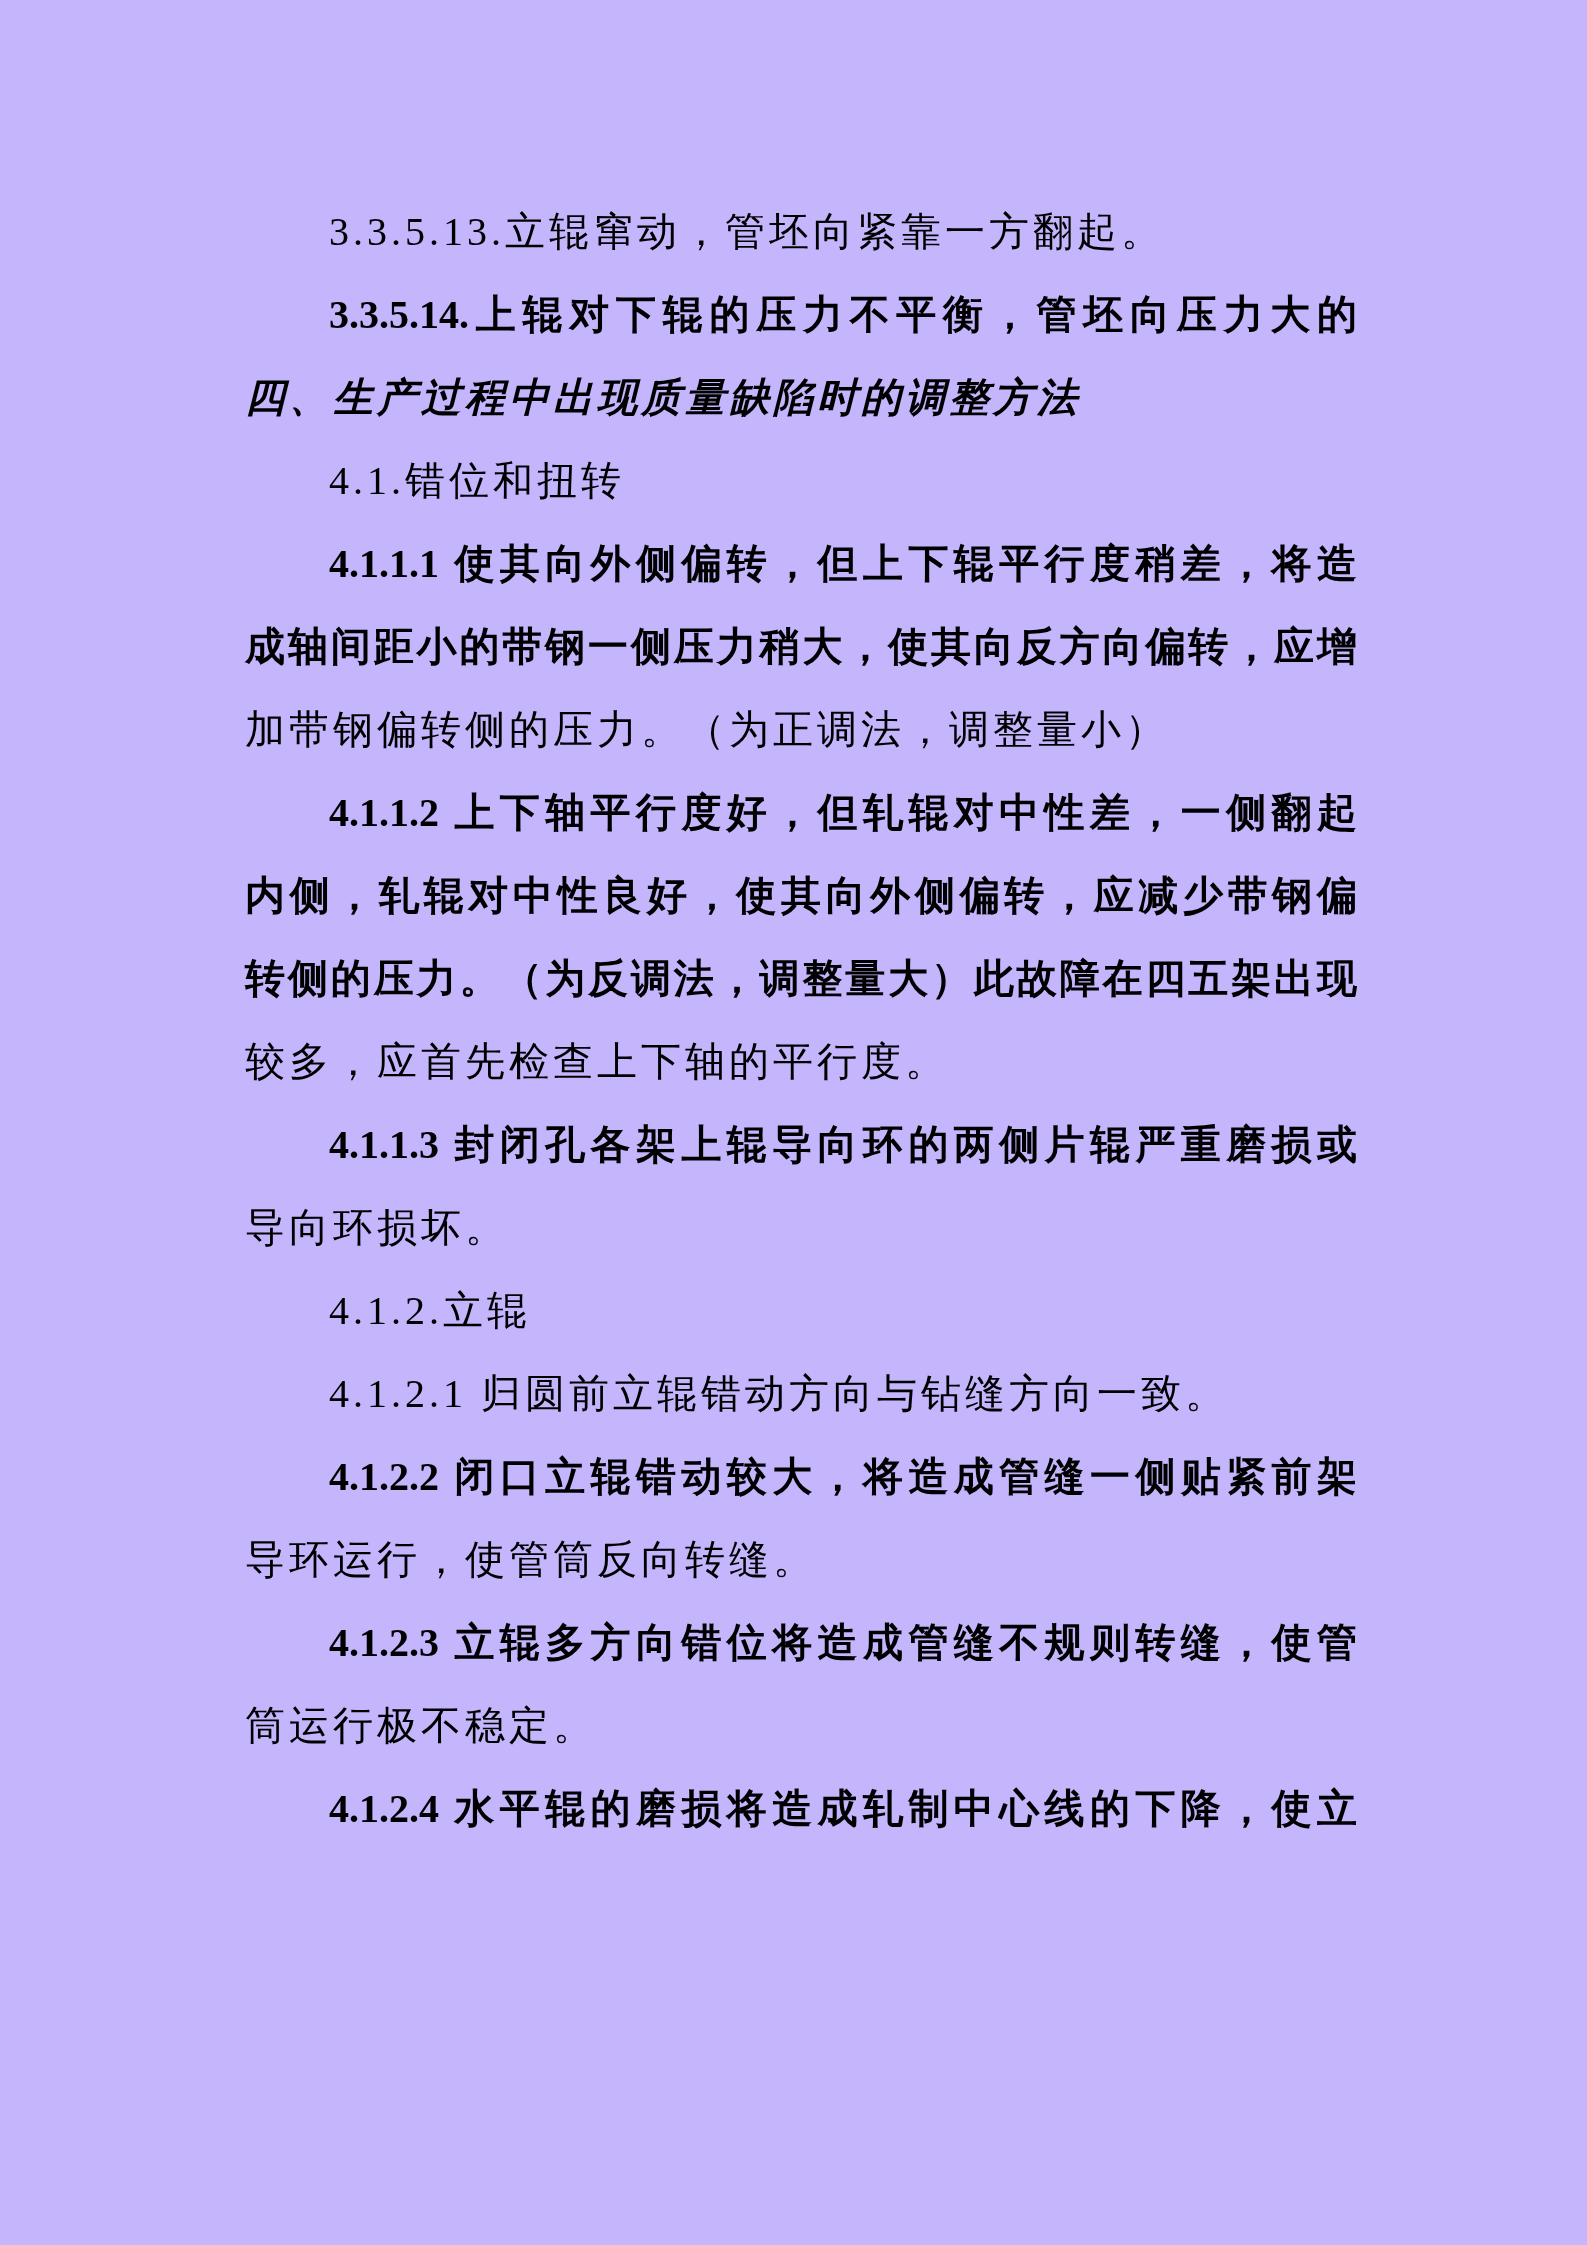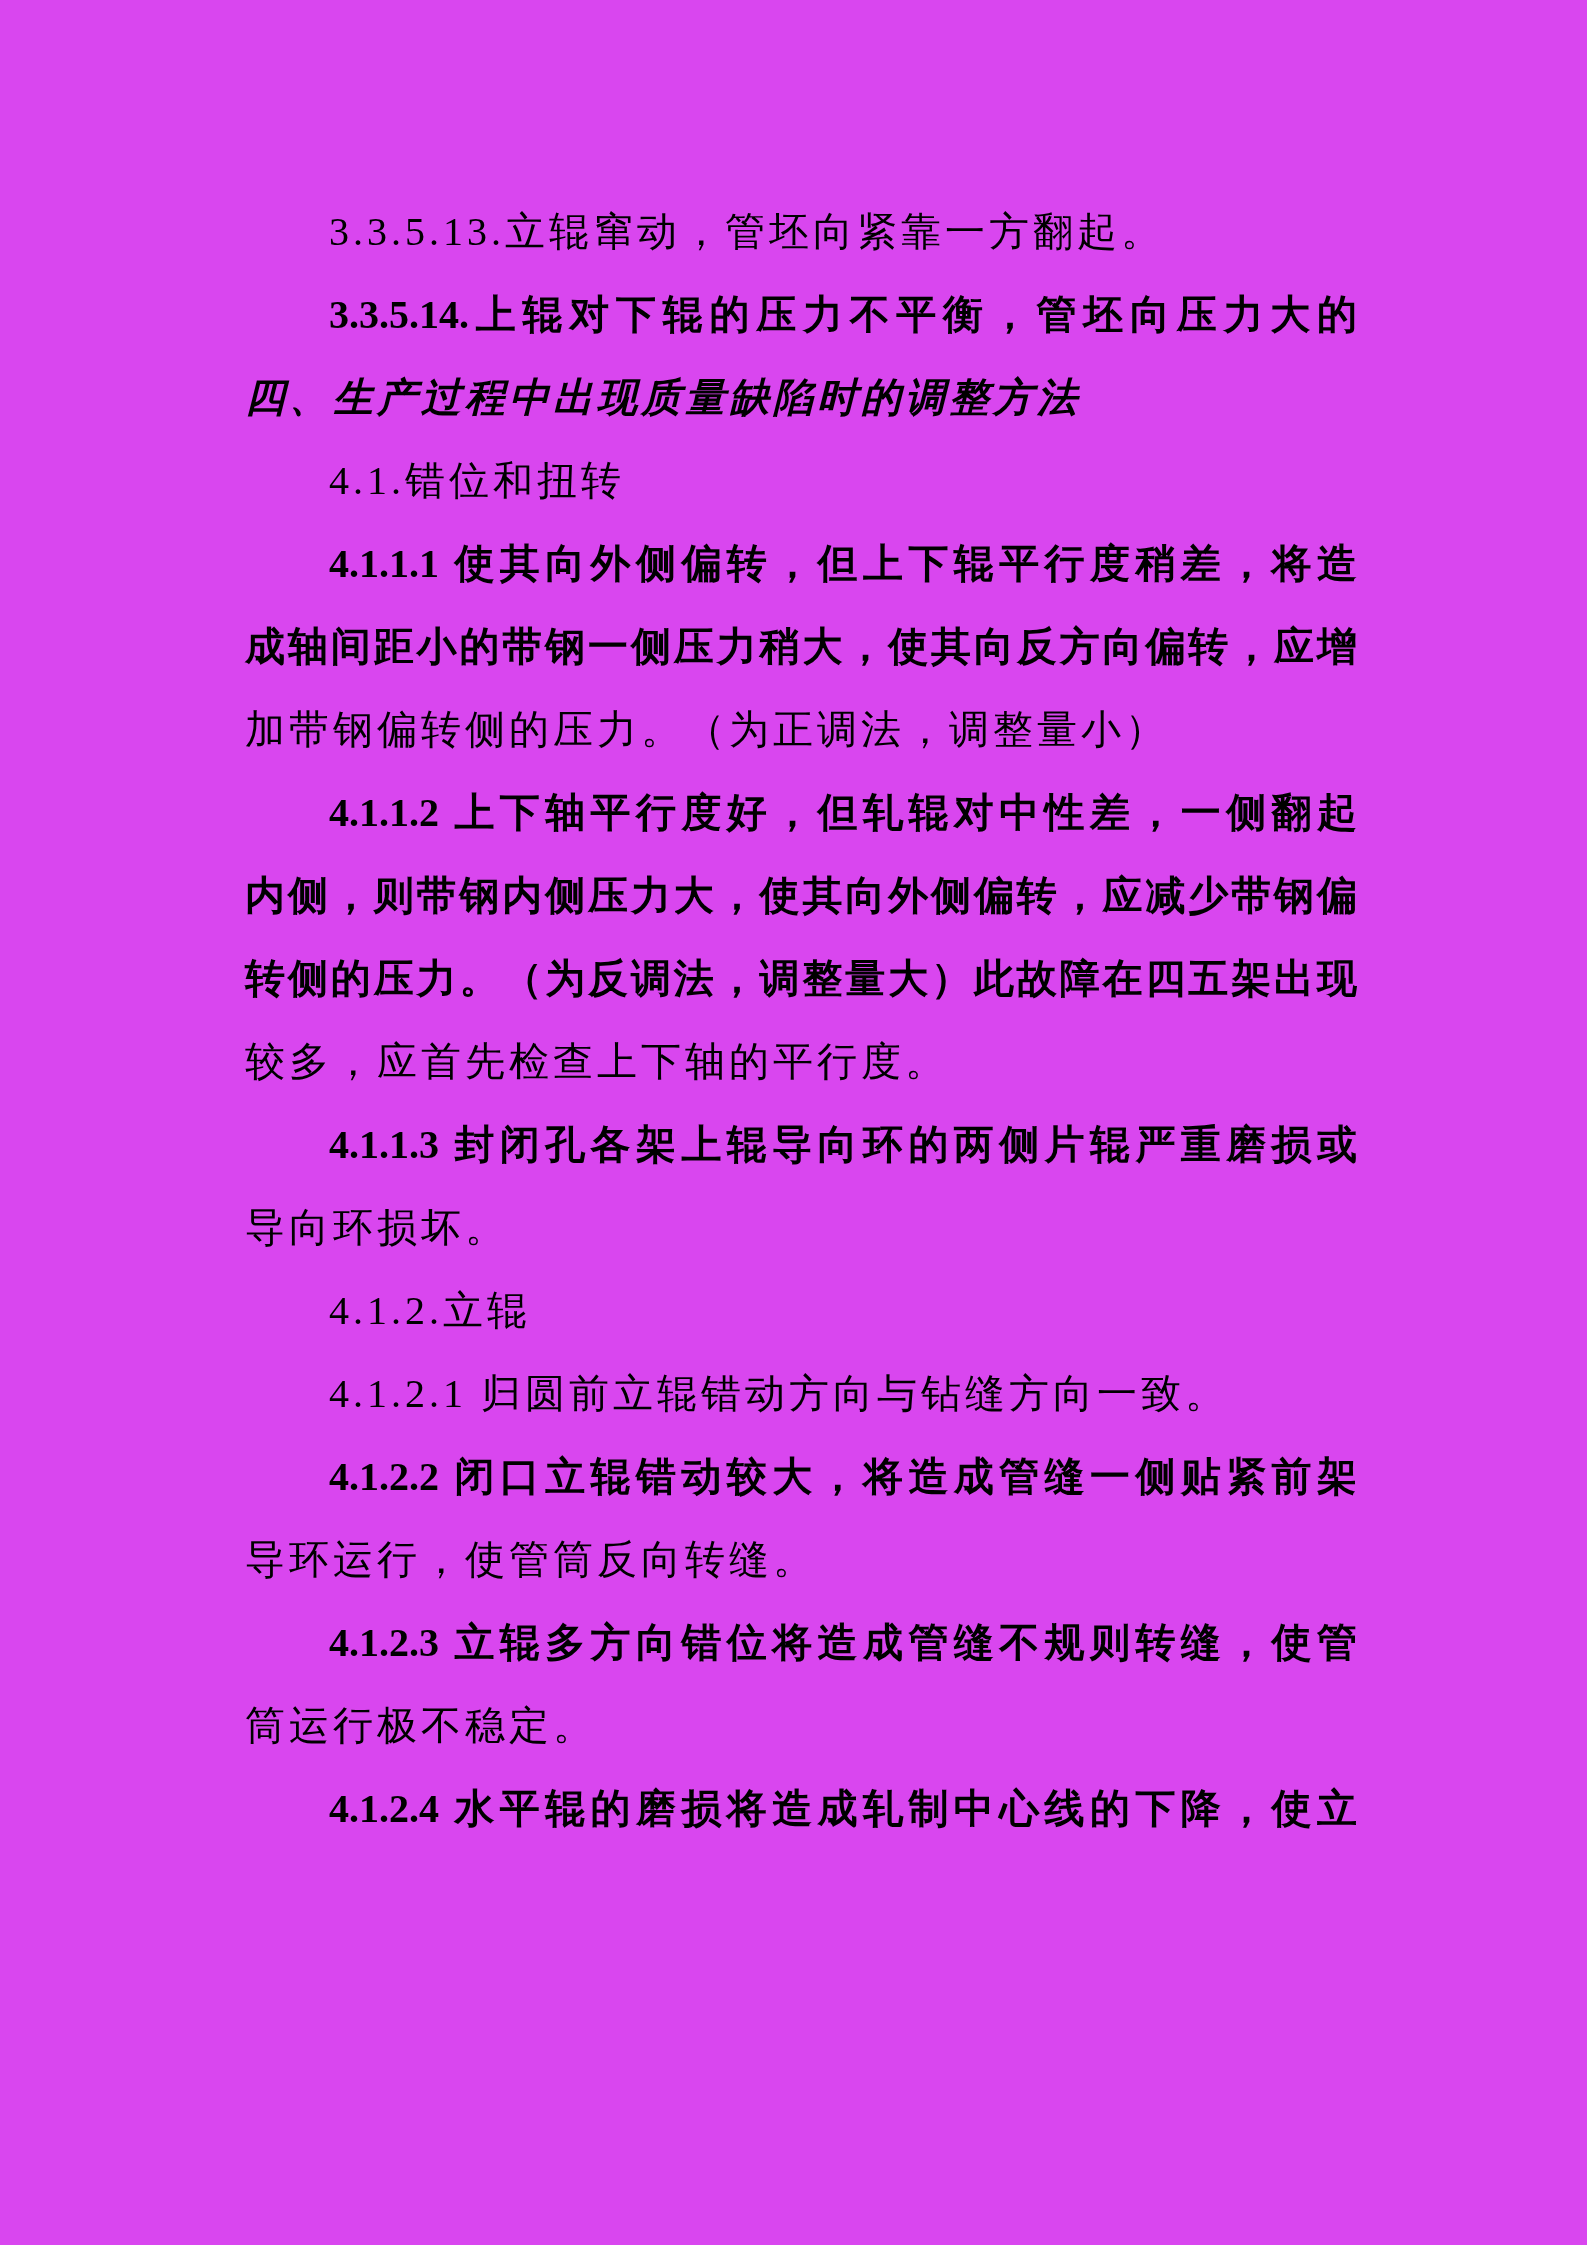--- a/index.html
+++ b/index.html
@@ -34,42 +34,42 @@
     text-align-last: justify;
     text-justify: inter-character;
     font-weight: bold;
   }
   .line.indent { text-indent: 84px; }
   .para.heading .line { font-weight: bold; letter-spacing: 4px; font-style: italic; }
 </style>
 </head>
 <body>
 
-<div class="page" style="background: #d946ef;">
+<div class="page" style="background: #c4b5fd;">
   <div class="content" id="doc-content" style="color: rgb(0, 0, 0);">
       <div class="para">
         <div class="line indent">3.3.5.13.立辊窜动，管坯向紧靠一方翻起。</div>
       </div>
       <div class="para">
         <div class="line indent fill">3.3.5.14.上辊对下辊的压力不平衡，管坯向压力大的</div>
       </div>
       <div class="para heading">
         <div class="line">四、生产过程中出现质量缺陷时的调整方法</div>
       </div>
       <div class="para">
         <div class="line indent">4.1.错位和扭转</div>
       </div>
       <div class="para">
         <div class="line indent fill">4.1.1.1 使其向外侧偏转，但上下辊平行度稍差，将造</div>
         <div class="line fill">成轴间距小的带钢一侧压力稍大，使其向反方向偏转，应增</div>
         <div class="line">加带钢偏转侧的压力。（为正调法，调整量小）</div>
       </div>
       <div class="para">
         <div class="line indent fill">4.1.1.2 上下轴平行度好，但轧辊对中性差，一侧翻起</div>
-        <div class="line fill">内侧，则带钢内侧压力大，使其向外侧偏转，应减少带钢偏</div>
+        <div class="line fill">内侧，轧辊对中性良好，使其向外侧偏转，应减少带钢偏</div>
         <div class="line fill">转侧的压力。（为反调法，调整量大）此故障在四五架出现</div>
         <div class="line">较多，应首先检查上下轴的平行度。</div>
       </div>
       <div class="para">
         <div class="line indent fill">4.1.1.3 封闭孔各架上辊导向环的两侧片辊严重磨损或</div>
         <div class="line">导向环损坏。</div>
       </div>
       <div class="para">
         <div class="line indent">4.1.2.立辊</div>
       </div>

